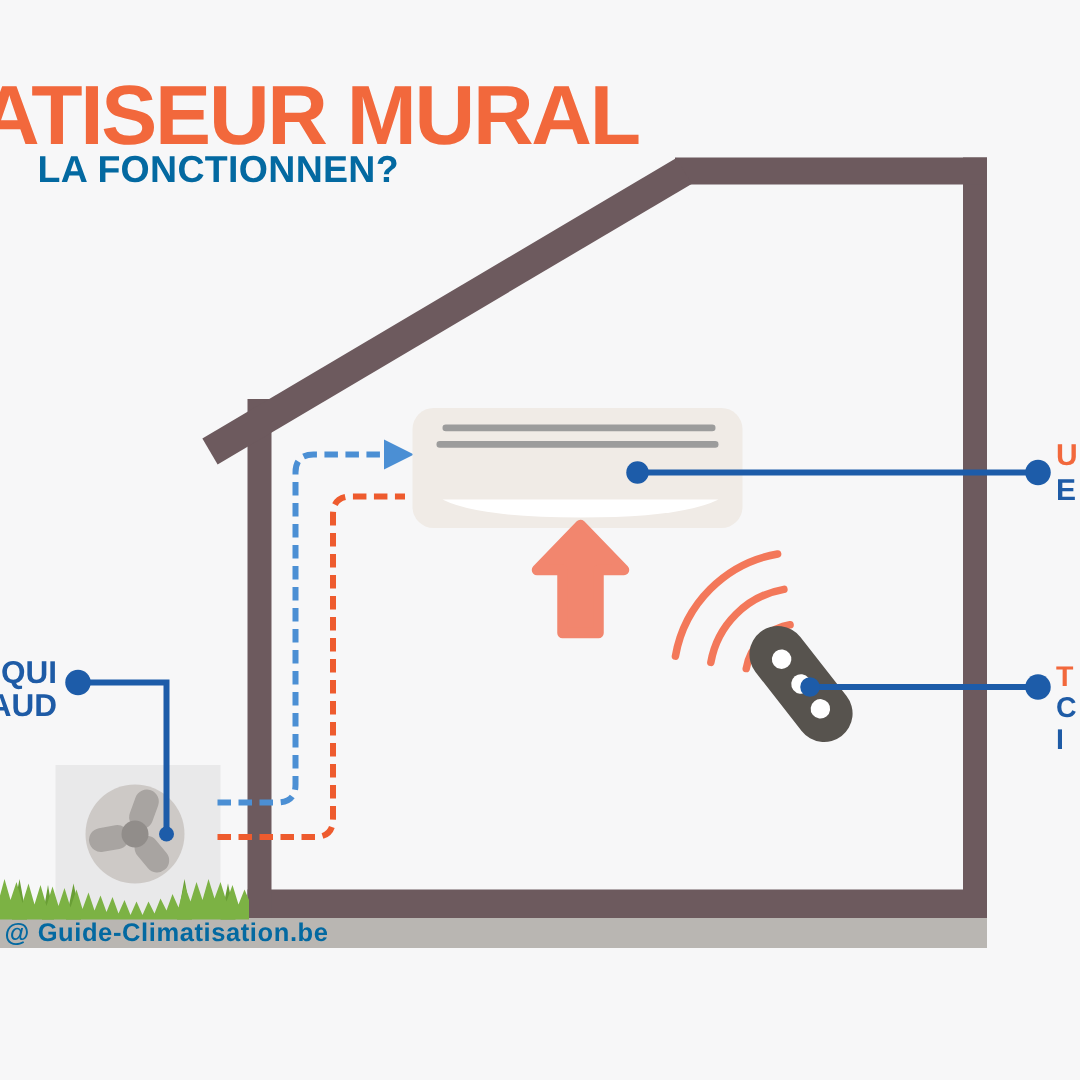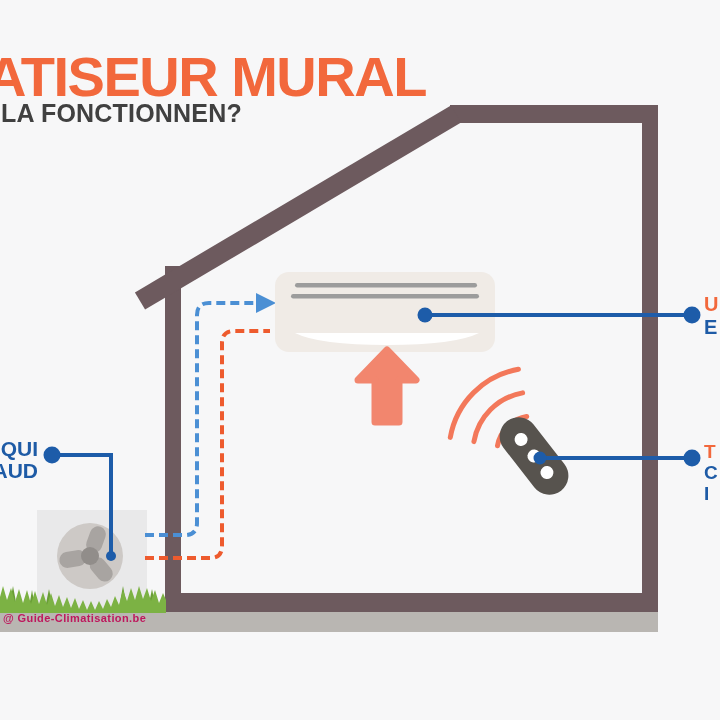--- a/index.html
+++ b/index.html
@@ -11,34 +11,34 @@
   .abs{position:absolute;}
   #scene{position:absolute;left:0;top:0;}
   .title{
     left:-14px;top:44px;
     font-size:56px;font-weight:bold;letter-spacing:-1.5px;
     color:#f2683c;white-space:nowrap;
   }
   .subtitle{
     left:1px;top:99px;
     font-size:25px;font-weight:bold;letter-spacing:.2px;
-    color:#404040;white-space:nowrap;
+    color:#0369a1;white-space:nowrap;padding-left:24px;
   }
   .callout{
     font-weight:bold;line-height:22px;white-space:nowrap;
   }
   .callout .blue{color:#1e5ba6;display:block;}
   .callout .orange{color:#f2683c;display:block;}
   .co-outdoor{left:-80px;top:438px;width:118px;text-align:right;font-size:21px;}
   .co-indoor{left:704px;top:293px;font-size:20px;line-height:23px;}
   .co-remote{left:704px;top:441px;font-size:19px;line-height:21px;}
   .watermark{
     left:3px;top:612px;
-    font-size:11px;font-weight:bold;letter-spacing:.4px;
-    color:#be185d;white-space:nowrap;
+    font-size:17px;font-weight:bold;letter-spacing:.4px;
+    color:#0369a1;white-space:nowrap;
   }
 </style>
 </head>
 <body>
 
 <svg id="scene" width="720" height="720" viewBox="0 0 720 720">
 
   <rect x="0" y="612" width="658" height="20" fill="#b9b6b2"></rect>
 
   <g fill="#6d5a5e">

